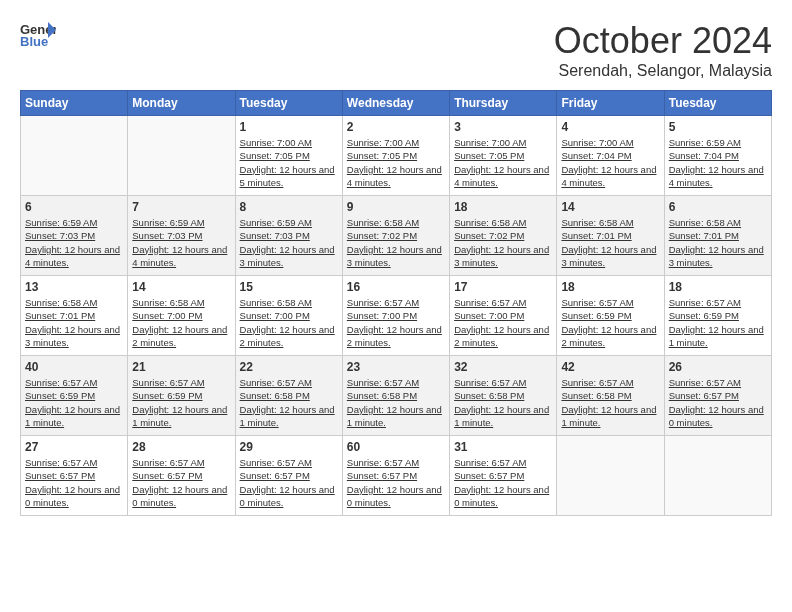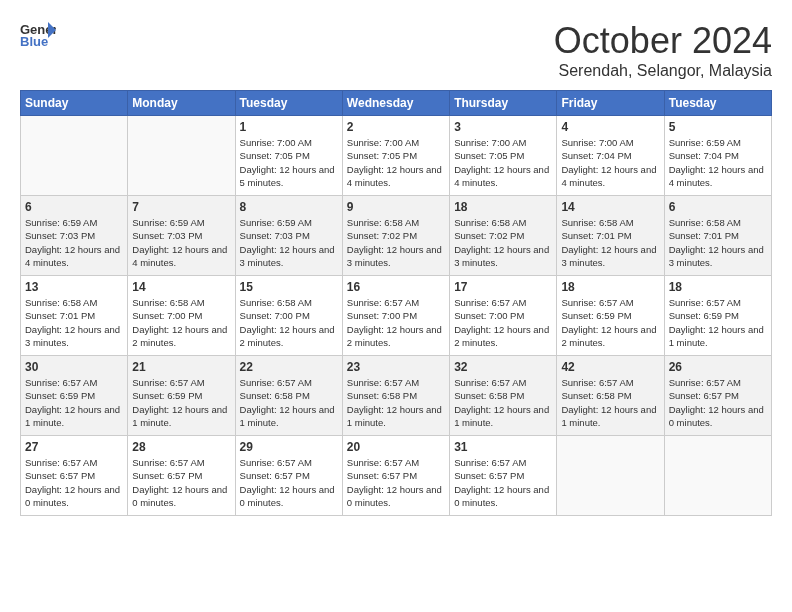--- a/index.html
+++ b/index.html
@@ -69,20 +69,21 @@
     .day-num {
       font-size: 12px;
       font-weight: bold;
       display: block;
       margin-bottom: 2px;
     }
     .day-info {
       font-size: 9.5px;
       line-height: 1.4;
       color: #333;
+      text-decoration: underline;
     }
     .empty-cell {
       background: #f9f9f9 !important;
     }
   </style>
 </head>
 <body>
 
 <div class="header-area">
   <div class="logo">
@@ -247,21 +248,21 @@
         <td>
           <span class="day-num">18</span>
           <div class="day-info">Sunrise: 6:57 AM
 Sunset: 6:59 PM
 Daylight: 12 hours
 and 1 minute.</div>
         </td>
       </tr>
       <tr>
         <td>
-          <span class="day-num">30</span>
+          <span class="day-num">40</span>
           <div class="day-info">Sunrise: 6:57 AM
 Sunset: 6:59 PM
 Daylight: 12 hours
 and 1 minute.</div>
         </td>
         <td>
           <span class="day-num">21</span>
           <div class="day-info">Sunrise: 6:57 AM
 Sunset: 6:59 PM
 Daylight: 12 hours
@@ -319,21 +320,21 @@
 and 0 minutes.</div>
         </td>
         <td>
           <span class="day-num">29</span>
           <div class="day-info">Sunrise: 6:57 AM
 Sunset: 6:57 PM
 Daylight: 12 hours
 and 0 minutes.</div>
         </td>
         <td>
-          <span class="day-num">20</span>
+          <span class="day-num">60</span>
           <div class="day-info">Sunrise: 6:57 AM
 Sunset: 6:57 PM
 Daylight: 12 hours
 and 0 minutes.</div>
         </td>
         <td>
           <span class="day-num">31</span>
           <div class="day-info">Sunrise: 6:57 AM
 Sunset: 6:57 PM
 Daylight: 12 hours

